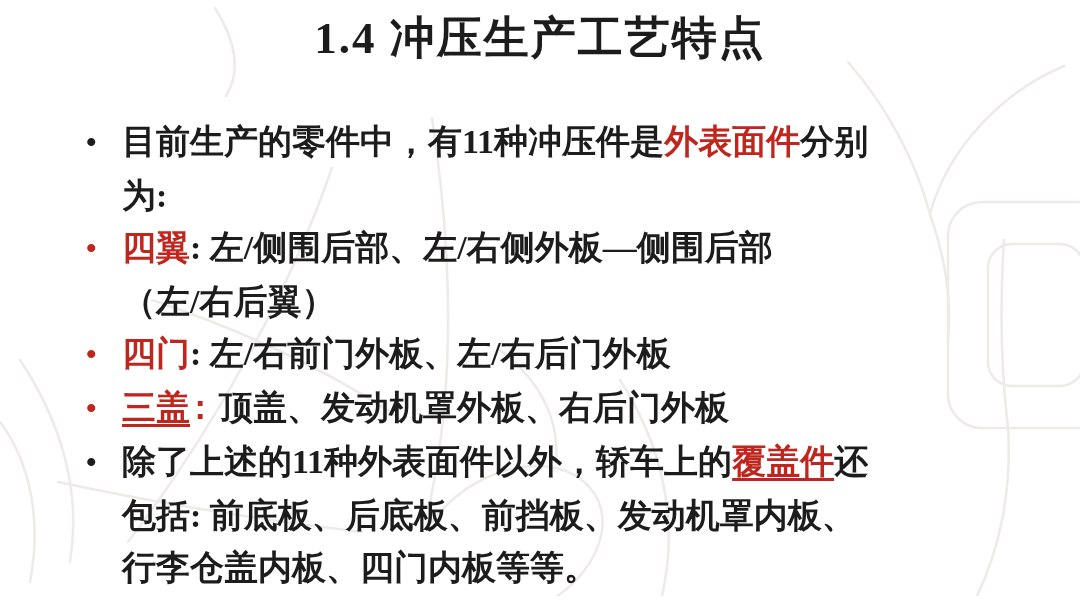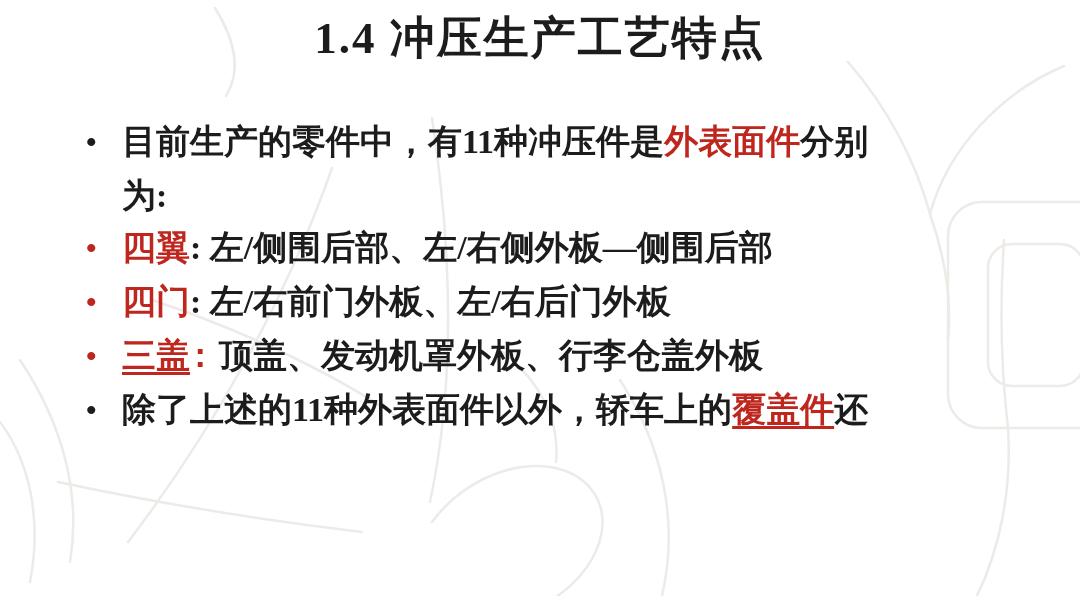--- a/index.html
+++ b/index.html
@@ -70,29 +70,29 @@
 
   <h1 class="title">1.4 冲压生产工艺特点</h1>
 
   <div class="bullets" id="bullet-list">
       <div class="bullet">
         <span class="dot">•</span>
         <div class="btext"><span class="seg">目前生产的零件中，有11种冲压件是</span><span class="seg accent">外表面件</span><span class="seg">分别</span><br><span class="seg">为:</span></div>
       </div>
       <div class="bullet">
         <span class="dot accent">•</span>
-        <div class="btext"><span class="seg accent">四翼</span><span class="seg">: 左/侧围后部、左/右侧外板—侧围后部</span><br></div>
+        <div class="btext"><span class="seg accent">四翼</span><span class="seg">: 左/侧围后部、左/右侧外板—侧围后部</span><br><span class="seg">（左/右后翼）</span></div>
       </div>
       <div class="bullet">
         <span class="dot accent">•</span>
         <div class="btext"><span class="seg accent">四门</span><span class="seg">: 左/右前门外板、左/右后门外板</span></div>
       </div>
       <div class="bullet">
         <span class="dot accent">•</span>
-        <div class="btext"><span class="seg accent underline">三盖</span><span class="seg accent">:</span><span class="seg"> 顶盖、发动机罩外板、行李仓盖外板</span></div>
+        <div class="btext"><span class="seg accent underline">三盖</span><span class="seg accent">:</span><span class="seg"> 顶盖、发动机罩外板、右后门外板</span></div>
       </div>
       <div class="bullet">
         <span class="dot">•</span>
-        <div class="btext"><span class="seg">除了上述的11种外表面件以外，轿车上的</span><span class="seg accent underline">覆盖件</span><span class="seg">还</span><br><br></div>
+        <div class="btext"><span class="seg">除了上述的11种外表面件以外，轿车上的</span><span class="seg accent underline">覆盖件</span><span class="seg">还</span><br><span class="seg">包括: 前底板、后底板、前挡板、发动机罩内板、</span><br><span class="seg">行李仓盖内板、四门内板等等。</span></div>
       </div>
     </div>
 
 </div>
 
 </body></html>

